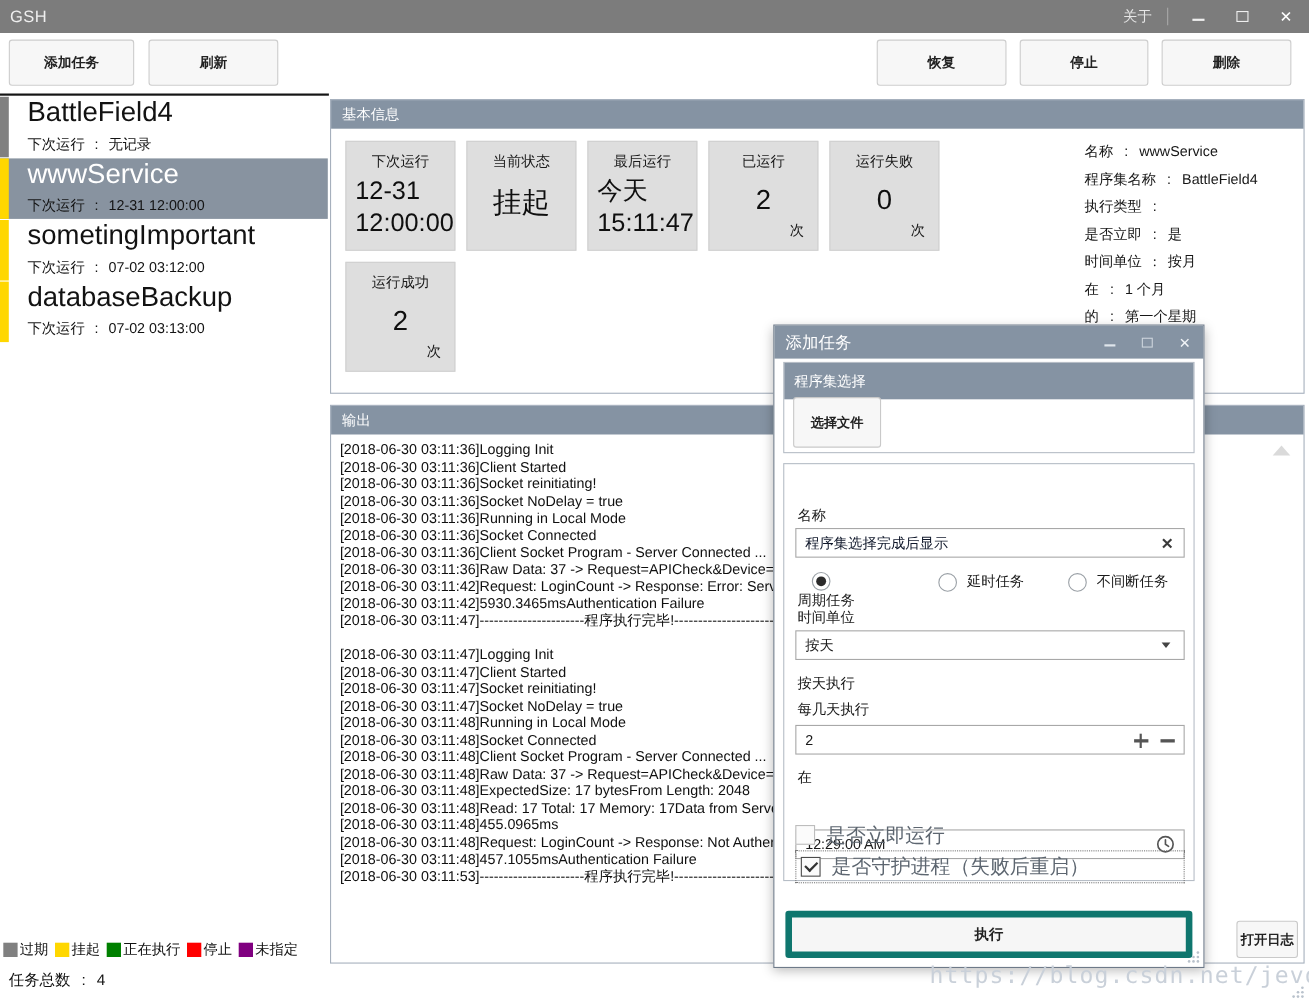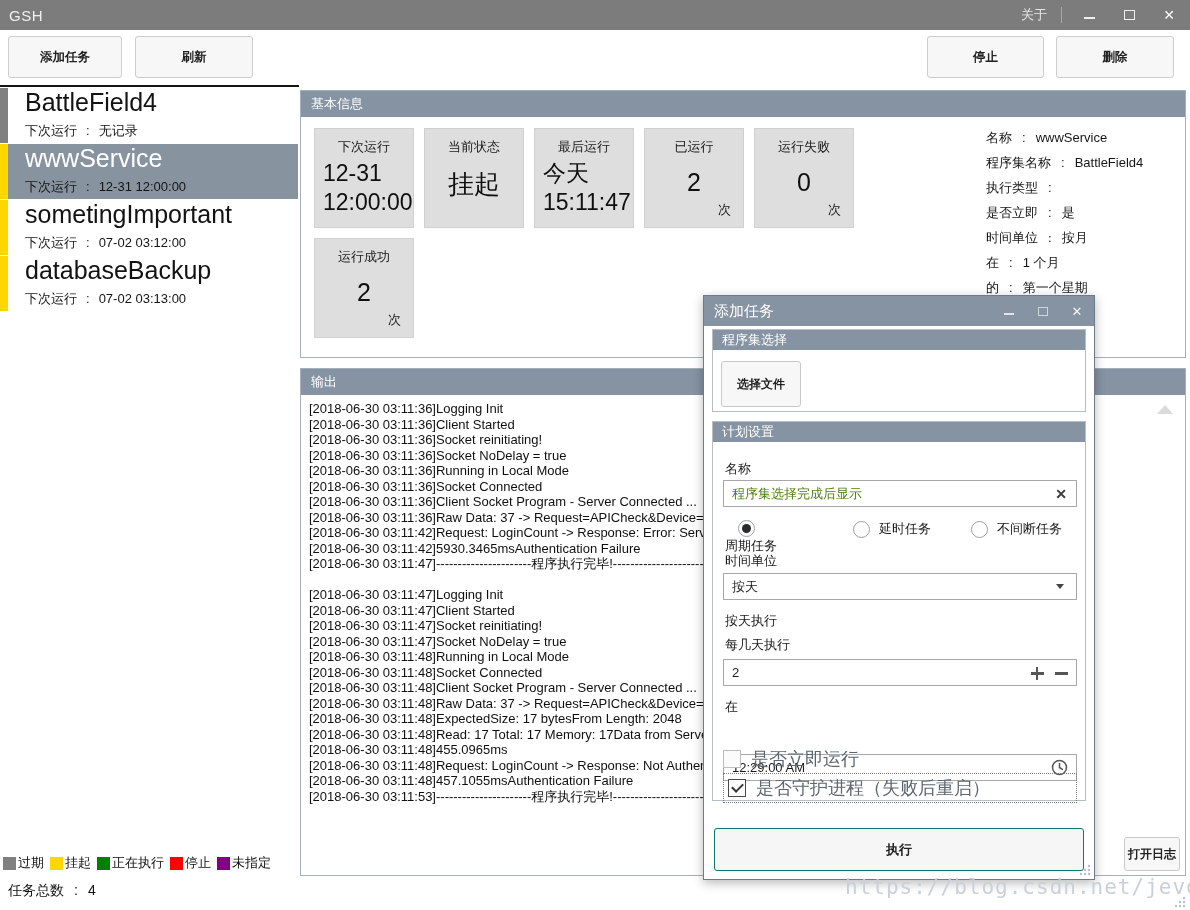--- a/index.html
+++ b/index.html
@@ -81,35 +81,35 @@
   .dlg-titlebar { position:absolute; left:0; top:0; right:0; height:30px; background:#8593a3;
                   display:flex; align-items:center; color:#fff; }
   .dlg-title { font-size:15px; margin-left:10px; }
   .dlg-controls { position:absolute; right:6px; top:0; height:30px; display:flex; align-items:center; gap:12px; }
   .dwc { width:22px; height:20px; display:flex; align-items:center; justify-content:center; }
   .dwc-min { width:10px; height:2px; background:#dfe5eb; margin-top:6px; }
   .dwc-max { width:10px; height:9px; border:1.5px solid #cdd5dd; }
   .dwc-close { font-size:13px; color:#f2f5f8; line-height:1; }
 
   .group { position:absolute; left:8px; width:374px; border:1px solid #b6bdc6; background:#fff; }
-  .group-hd { height:20px; background:#8593a3; color:#fff; font-size:13px;
+  .group-hd { height:33px; background:#8593a3; color:#fff; font-size:13px;
               display:flex; align-items:center; padding-left:9px; }
   .grp-assembly { top:33px; height:83px; }
   .grp-plan { top:125px; height:380px; }
 
   .choose-file { position:absolute; left:8px; top:31px; width:80px; height:46px;
                  background:#f7f7f7; border:1px solid #c9c9c9; border-radius:3px;
                  font-size:12px; font-weight:700; color:#222;
                  display:flex; align-items:center; justify-content:center; }
 
   .flabel { position:absolute; left:12px; font-size:13px; color:#1a1a1a; white-space:nowrap; }
   .fbox { position:absolute; left:10px; width:354px; height:27px; background:#fff;
           border:1px solid #a8a8a8; display:flex; align-items:center; font-size:13px; color:#1a1a1a; }
   .fbox .val { margin-left:8px; white-space:nowrap; }
-  .fbox .ph { margin-left:8px; color:#4d7c0f; white-space:nowrap; }
+  .fbox .ph { margin-left:8px; color:#0f172a; white-space:nowrap; }
   .clear-x { position:absolute; right:9px; font-size:14px; font-weight:700; color:#3a3a3a; }
   .sel-arrow { position:absolute; right:12px; width:0; height:0;
                border-left:4.5px solid transparent; border-right:4.5px solid transparent;
                border-top:5.5px solid #444; }
   .spin { position:absolute; top:0; height:27px; width:22px; display:flex; align-items:center; justify-content:center; }
   .spin-plus { right:28px; } .spin-minus { right:4px; }
   .bar-h { width:13px; height:2.5px; background:#555; }
   .bar-v { position:absolute; width:2.5px; height:13px; background:#555; }
   .clock { position:absolute; right:8px; width:17px; height:17px; }
 
@@ -123,21 +123,21 @@
   .chk-row { position:absolute; left:10px; width:354px; display:flex; align-items:center; }
   .chk-box { width:18px; height:18px; border:1px solid #bdbdbd; background:#fbfbfb; margin-right:10px;
              position:relative; flex:0 0 auto; }
   .chk-box.checked { border:1px solid #4c4c4c; }
   .chk-box.checked::after { content:""; position:absolute; left:3px; top:3px; width:9px; height:5px;
              border-left:2.5px solid #333; border-bottom:2.5px solid #333; transform:rotate(-45deg); }
   .chk-label { font-size:18px; color:#5d6670; white-space:nowrap; }
   .chk-focus { border:1px dotted #7a7a7a; padding:2px 4px; }
 
   .exec-btn { position:absolute; left:10px; top:532px; width:370px; height:43px;
-              background:#f6f6f6; border:1px solid #0f766e; border-radius:3px;
+              background:#f6f6f6; border:6px solid #0f766e; border-radius:3px;
               font-size:13px; font-weight:700; color:#222;
               display:flex; align-items:center; justify-content:center; }
 
   
   .watermark { position:absolute; left:845px; top:875px; z-index:20;
                font-family:"DejaVu Sans Mono", monospace; font-size:21px; letter-spacing:1px;
                color:#c9d0d9; white-space:nowrap; }
   .grip { position:absolute; z-index:21; }
 </style>
 </head>
@@ -156,20 +156,21 @@
       <span class="wc">
           <span class="wc-max-box"></span>
         </span>
       <span class="wc wc-close">✕</span>
     </div>
   </div>
 
   <div class="toolbar">
     <div class="tbtn" style="left:8px;width:114px;">添加任务</div>
     <div class="tbtn" style="left:135px;width:118px;">刷新</div>
+    <div class="tbtn" style="left:797px;width:118px;">恢复</div>
     <div class="tbtn" style="left:927px;width:117px;">停止</div>
     <div class="tbtn" style="left:1056px;width:118px;">删除</div>
   </div>
 
   <div class="side-divider"></div>
 
   <div class="sidebar">
     <div class="task-item">
       <span class="stripe" style="background-color: rgb(128, 128, 128);"></span>
       <span class="task-name">BattleField4</span>
@@ -315,21 +316,20 @@
         <span class="dwc dwc-close">✕</span>
       </div>
     </div>
 
     <div class="group grp-assembly">
       <div class="group-hd">程序集选择</div>
       <div class="choose-file">选择文件</div>
     </div>
 
     <div class="group grp-plan">
-      <div class="group-hd">计划设置</div>
 
       <div class="flabel" style="top:38px;">名称</div>
       <div class="fbox" style="top:58px;">
         <span class="ph">程序集选择完成后显示</span>
         <span class="clear-x">✕</span>
       </div>
 
       <div class="radio-row">
         <span class="radio" style="left:0px;flex-direction:column;">
           <span class="rdot">

